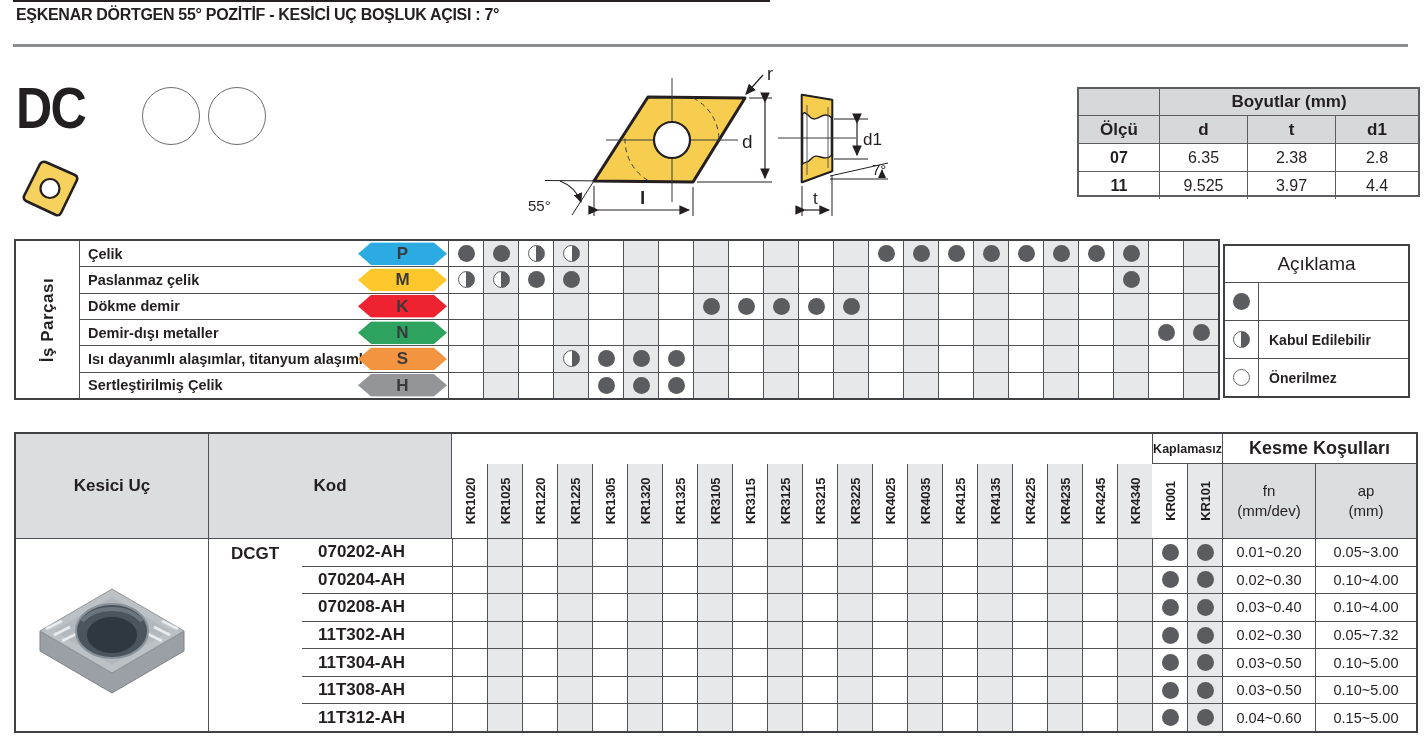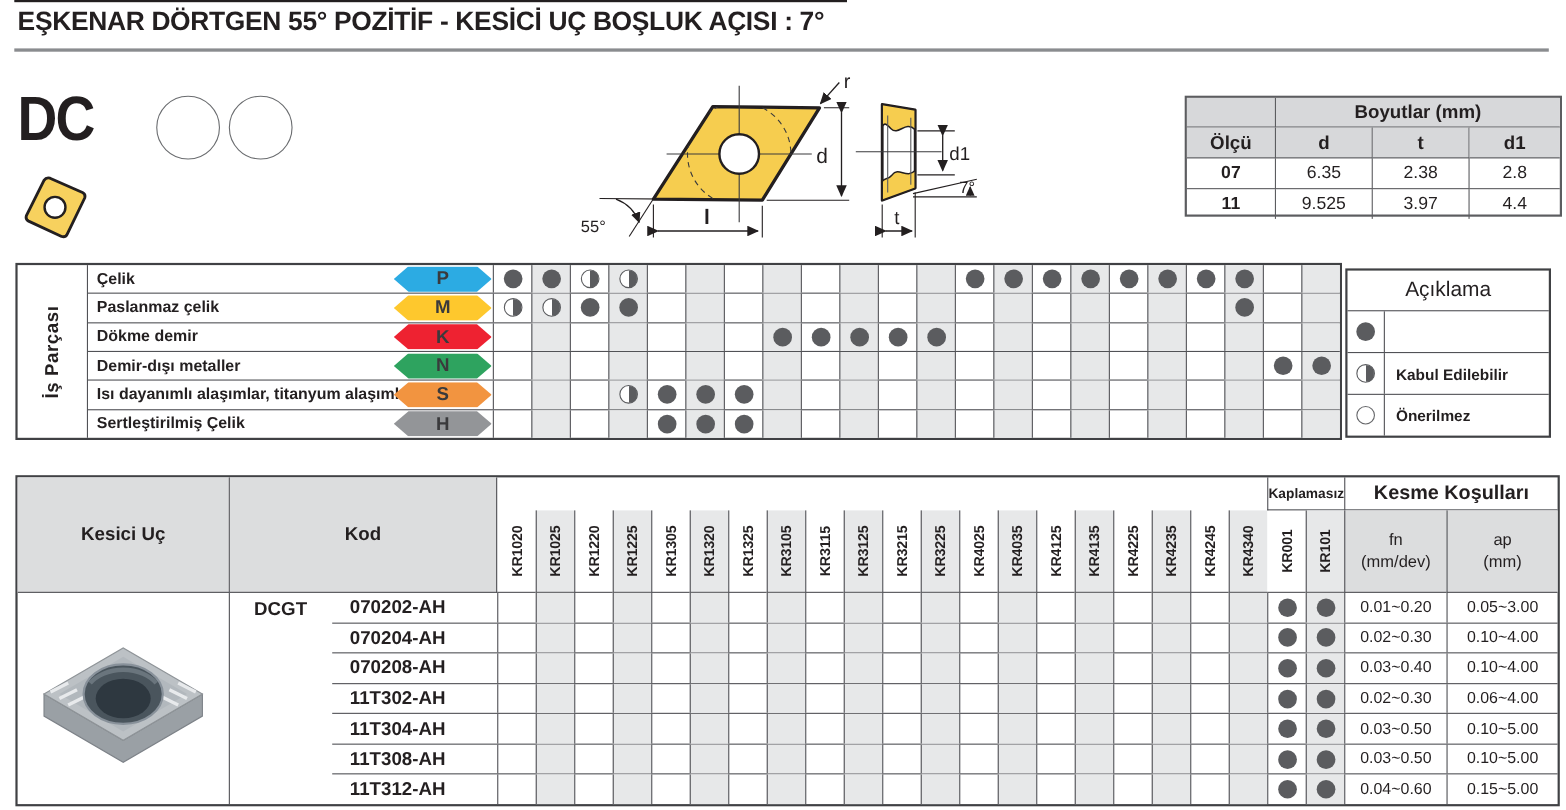--- a/index.html
+++ b/index.html
@@ -4,21 +4,21 @@
 <style>
   html,body{margin:0;padding:0;}
   body{
     width:1424px;height:736px;position:relative;background:#fff;
     font-family:"Liberation Sans",sans-serif;color:#231f20;overflow:hidden;
   }
   .abs{position:absolute;box-sizing:border-box;}
 
   
   .top-bar{left:13px;top:0;width:757px;height:2px;background:#231f20;}
-  .page-title{left:16px;top:6px;font-size:24px;font-weight:bold;letter-spacing:-0.3px;white-space:nowrap;}
+  .page-title{left:16px;top:6px;font-size:16px;font-weight:bold;letter-spacing:-0.3px;white-space:nowrap;}
   .title-rule{left:13px;top:44px;width:1395px;height:3px;background:#8a8c8f;}
 
   
   .dc-code{left:16px;top:80px;font-size:57px;font-weight:bold;line-height:1;letter-spacing:-2px;transform:scaleX(.88);transform-origin:left top;}
   .shape-circle{width:58px;height:58px;border:1.6px solid #6a6c6f;border-radius:50%;background:#fff;}
   .c1{left:142px;top:87px;} .c2{left:208px;top:87px;}
   .insert-icon{left:16px;top:160px;}
 
   
   .drawing{left:520px;top:58px;}
@@ -683,21 +683,21 @@
         <div class="p-cell stripe"></div>
         <div class="p-cell"></div>
         <div class="p-cell stripe"></div>
         <div class="p-cell">
           <span class="dot full"></span>
         </div>
         <div class="p-cell stripe">
           <span class="dot full"></span>
         </div>
         <div class="p-fn">0.02~0.30</div>
-        <div class="p-ap">0.06~4.00</div>
+        <div class="p-ap">0.05~7.32</div>
       </div>
       <div class="p-row">
         <div class="p-code">11T304-AH</div>
         <div class="p-cell"></div>
         <div class="p-cell stripe"></div>
         <div class="p-cell"></div>
         <div class="p-cell stripe"></div>
         <div class="p-cell"></div>
         <div class="p-cell stripe"></div>
         <div class="p-cell"></div>

